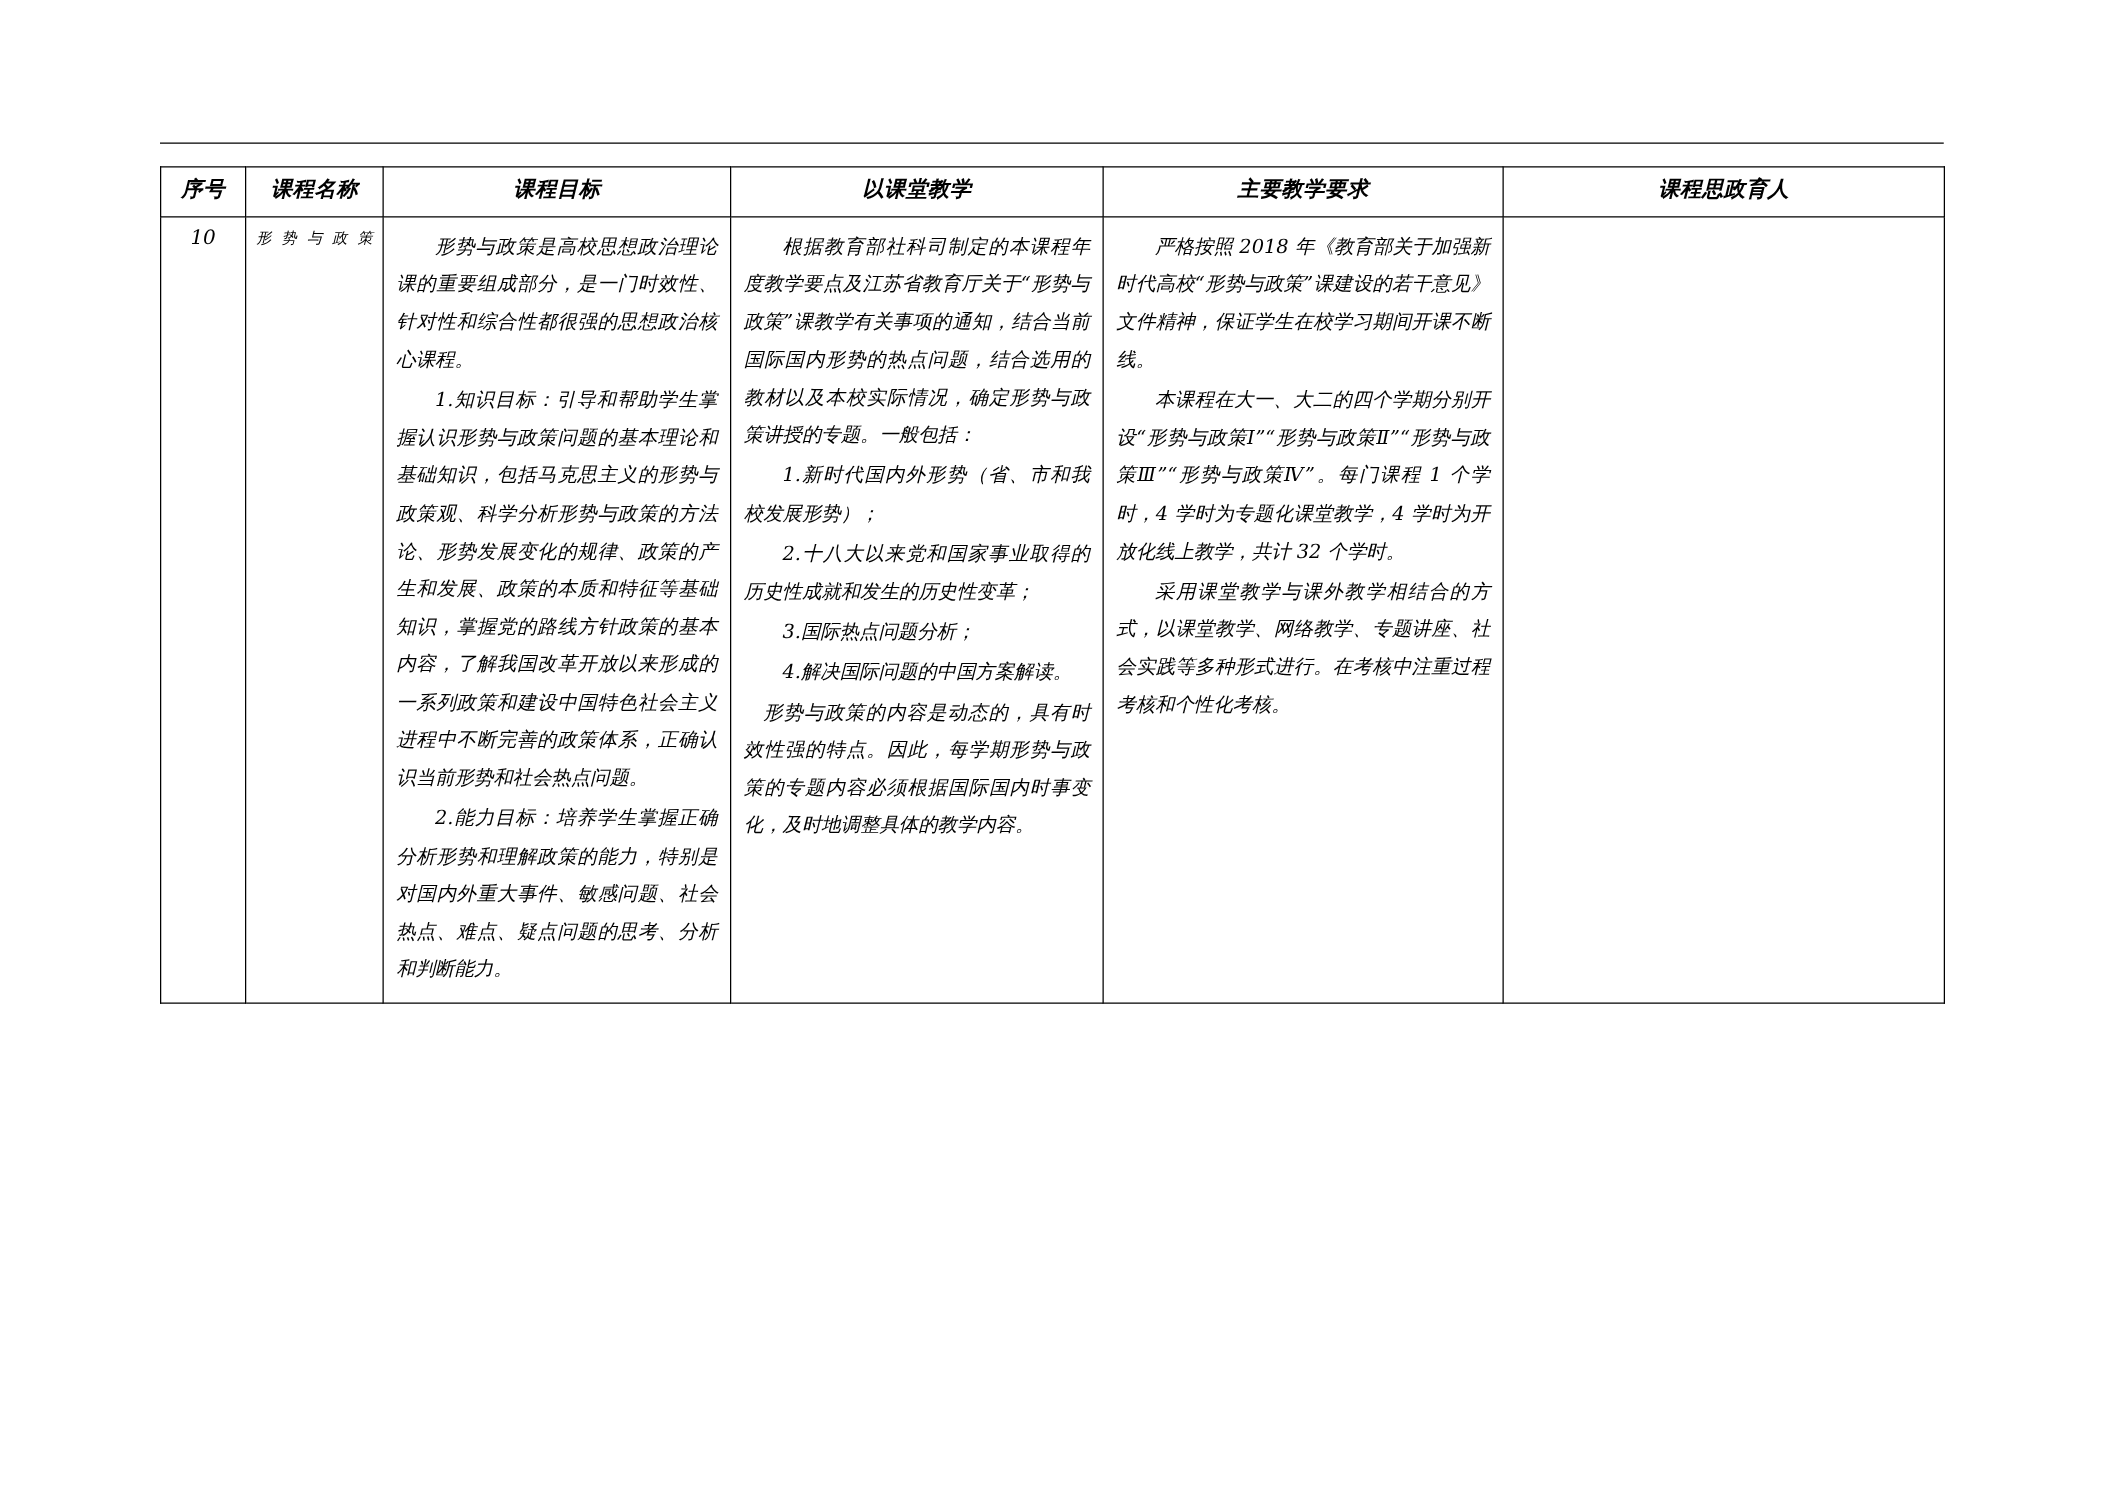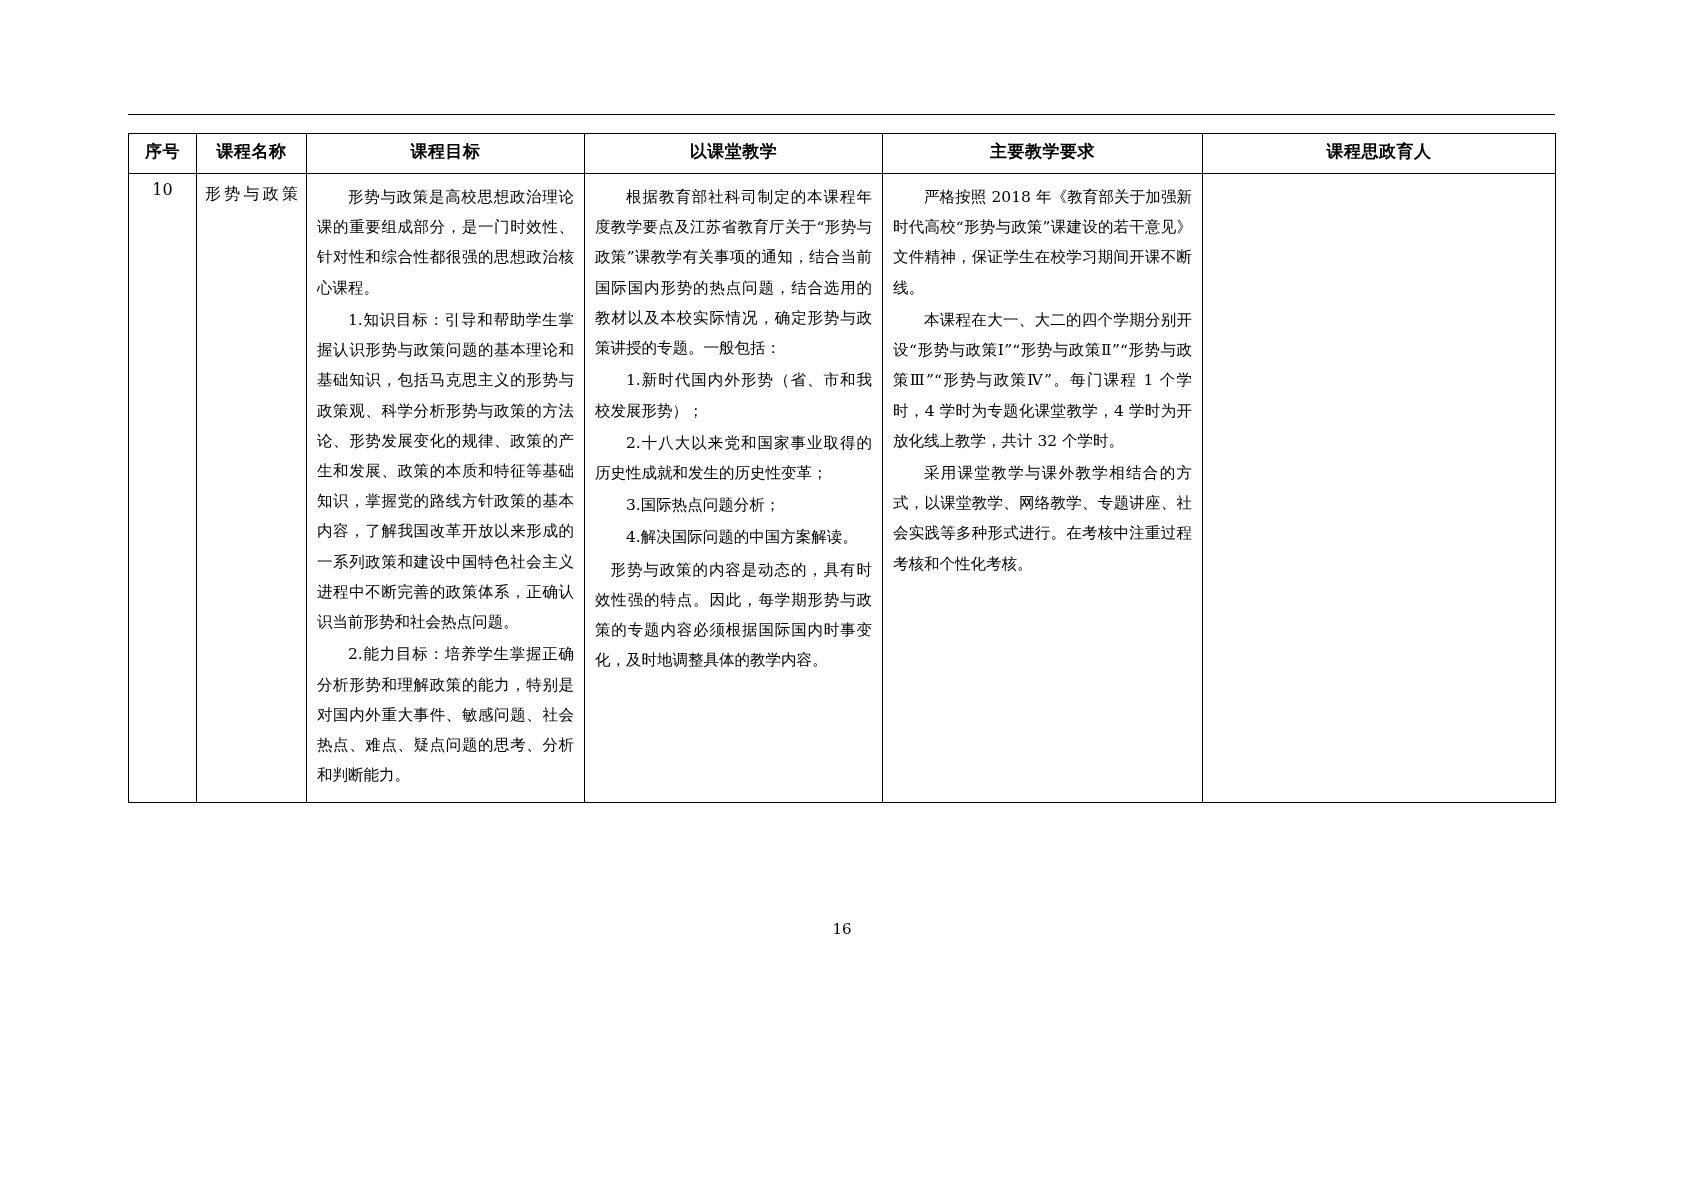--- a/index.html
+++ b/index.html
@@ -13,20 +13,21 @@
     font-family: "DejaVu Serif", "Liberation Serif", serif;
     color: #000000;
     position: relative;
     overflow: hidden;
   }
   .page {
     position: absolute;
     left: 0; top: 0;
     width: 1684px;
     height: 1099px;
+    font-style: italic;
   }
   .top-rule {
     position: absolute;
     left: 128px;
     top: 114px;
     width: 1427px;
     height: 0;
     border-top: 1.5px solid #000;
   }
   table.doc-table {
@@ -57,21 +58,21 @@
   .col-req     { width: 320px; }
   .col-ideo    { width: 353px; }
 
   td.cell-no {
     text-align: center;
     font-size: 16px;
     vertical-align: top;
     padding-top: 10px;
   }
   td.cell-name {
-    font-size: 16px;
+    font-size: 12px;
     line-height: 1.75;
     text-align: justify;
     text-align-last: justify;
     padding-top: 10px;
     padding-left: 6px;
     padding-right: 6px;
   }
   td.cell-body {
     font-size: 15.5px;
     line-height: 1.95;
@@ -141,15 +142,14 @@
         <td class="cell-body">
           <p class="para">严格按照 2018 年《教育部关于加强新时代高校“形势与政策”课建设的若干意见》文件精神，保证学生在校学习期间开课不断线。</p>
           <p class="para">本课程在大一、大二的四个学期分别开设“形势与政策Ⅰ”“形势与政策Ⅱ”“形势与政策Ⅲ”“形势与政策Ⅳ”。每门课程 1 个学时，4 学时为专题化课堂教学，4 学时为开放化线上教学，共计 32 个学时。</p>
           <p class="para">采用课堂教学与课外教学相结合的方式，以课堂教学、网络教学、专题讲座、社会实践等多种形式进行。在考核中注重过程考核和个性化考核。</p>
         </td>
         <td class="cell-body"></td>
       </tr>
     </tbody>
   </table>
 
-  <div class="page-number">16</div>
 
 </div>
 
 </body></html>

